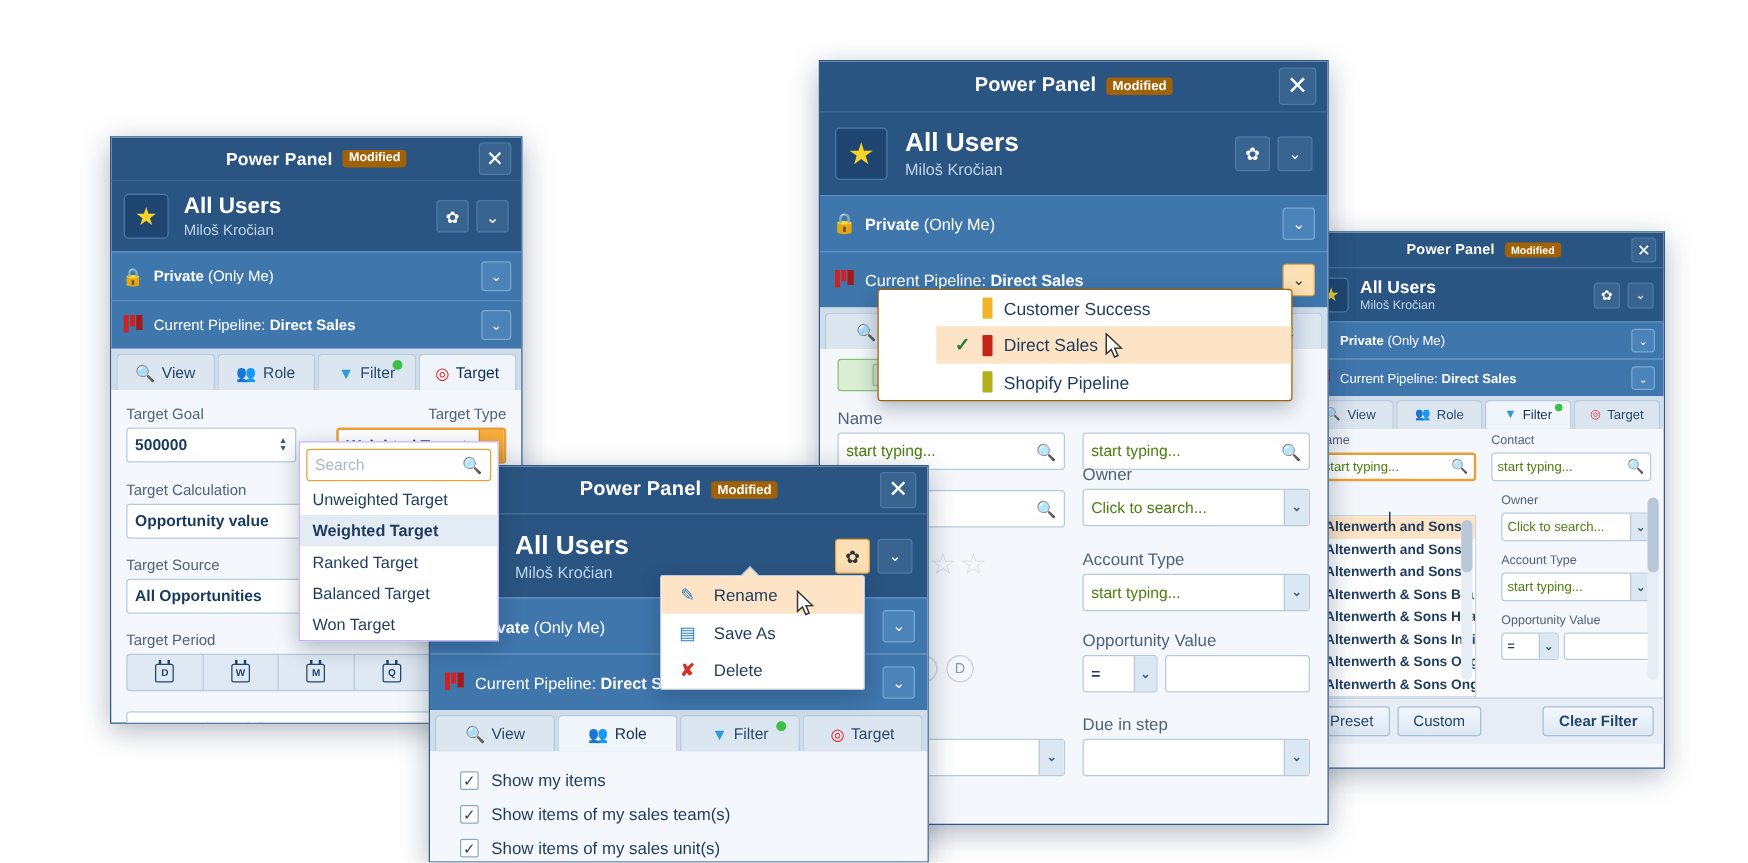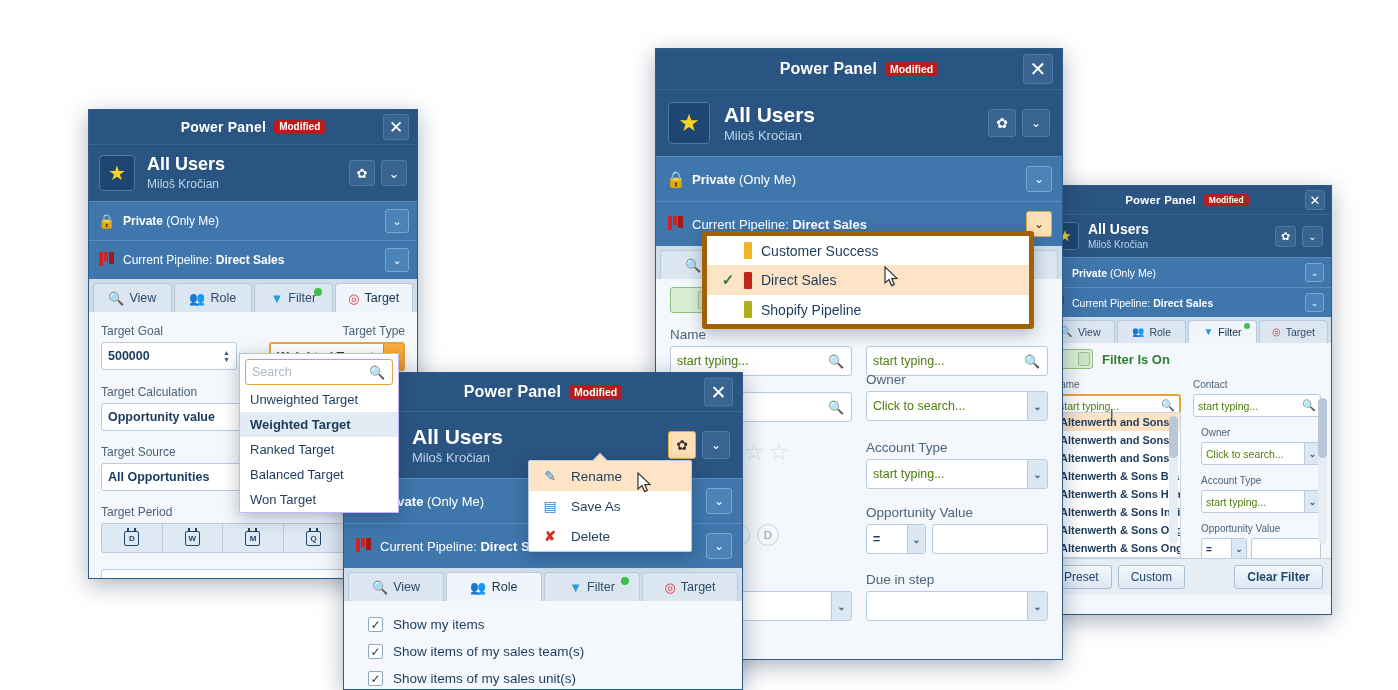--- a/index.html
+++ b/index.html
@@ -22,21 +22,21 @@
   }
   .titlebar {
     position: relative;
     background: #2a5481;
     height: 34px;
     display: flex; align-items: center; justify-content: center;
     color: #ffffff;
   }
   .titlebar .title-text { font-size: 14px; font-weight: bold; letter-spacing:.2px;}
   .badge-modified {
-    background: #b91c1c;
+    background: #a16207;
     color: #fff; font-size: 10px; font-weight: bold;
     padding: 2px 5px 2px 5px; border-radius: 3px;
     margin-left: 8px; line-height: 1;
     display:inline-block;
   }
   .close-btn {
     position: absolute; right: 8px; top: 50%; transform: translateY(-50%);
     width: 26px; height: 26px;
     border: 1px solid #4b7aa8; border-radius: 3px;
     background: #3a6490;
@@ -151,21 +151,21 @@
     border:1px solid #e9a23b; border-radius:3px;
     display:flex; align-items:center; padding:0 6px;
     font-size:12.5px; color:#a9b9cb;
   }
   .popup-item {
     padding: 5px 10px; font-size:13px; color:#1d3b5c;
     white-space:nowrap; cursor:pointer;
   }
   .popup-item.sel { background:#e3ebf4; font-weight:bold;}
 
-  .pipe-popup { border:5px solid #a16207; border-radius:3px; }
+  .pipe-popup { border:1px solid #a16207; border-radius:3px;padding-left:46px; }
   .pipe-item {
     display:flex; align-items:center; gap:9px;
     padding: 6px 14px; font-size:14px; color:#1d3b5c; cursor:pointer;
   }
   .pipe-item.sel { background:#fde4c6; }
   .pipe-check { width:14px; font-size:15px; color:#2f7d32; font-weight:bold; text-align:center;}
   .pipe-swatch { width:8px; height:17px; border-radius:1px; flex:0 0 auto;}
 
   .ctx-menu { border:1px solid #b9cadd; border-radius:2px; background:#fff; }
   .ctx-item {
@@ -439,26 +439,20 @@
         <span class="tab-icon" style="font-size:10px;color:#2d9bd6;">▼</span>
         <span>Filter</span>
         <span class="dot" style="width:6px;height:6px;right:6px;top:2px;"></span>
       </div>
       <div class="tab" style="font-size:10.5px; padding:5px 2px;">
         <span class="tab-icon" style="font-size:10px;color:#e03030;">◎</span>
         <span>Target</span>
       </div>
     </div>
 
-    <div class="filter-on-row">
-      <div class="tgl">
-          <div class="knob"></div>
-        </div>
-      <span class="filter-on-lbl">Filter Is On</span>
-    </div>
 
     <div style="position:relative; padding: 4px 10px 0 10px; display:flex; gap:12px;">
       <div style="flex:1 1 0;">
         <div class="fld-label" style="font-size:10px;">Name</div>
         <div class="fld highlight" style="height:23px; padding:0 4px;">
           <span class="ph" style="font-size:10.5px;">start typing...</span>
           <span class="search-ico" style="font-size:11px;">🔍</span>
         </div>
       </div>
       <div style="flex:1 1 0;">

